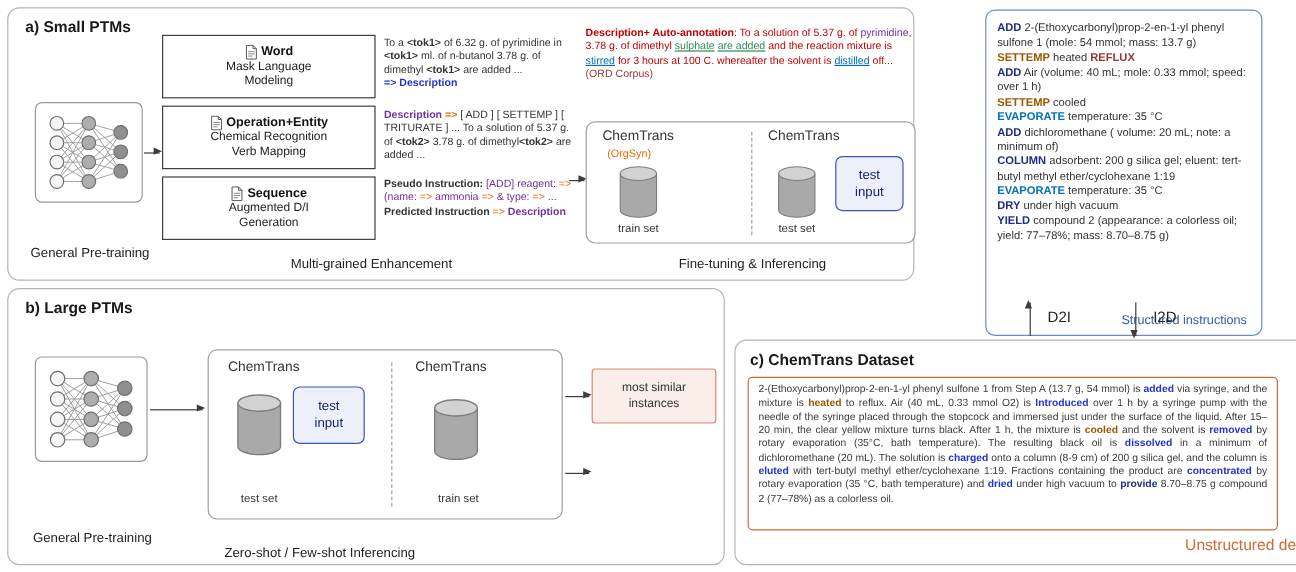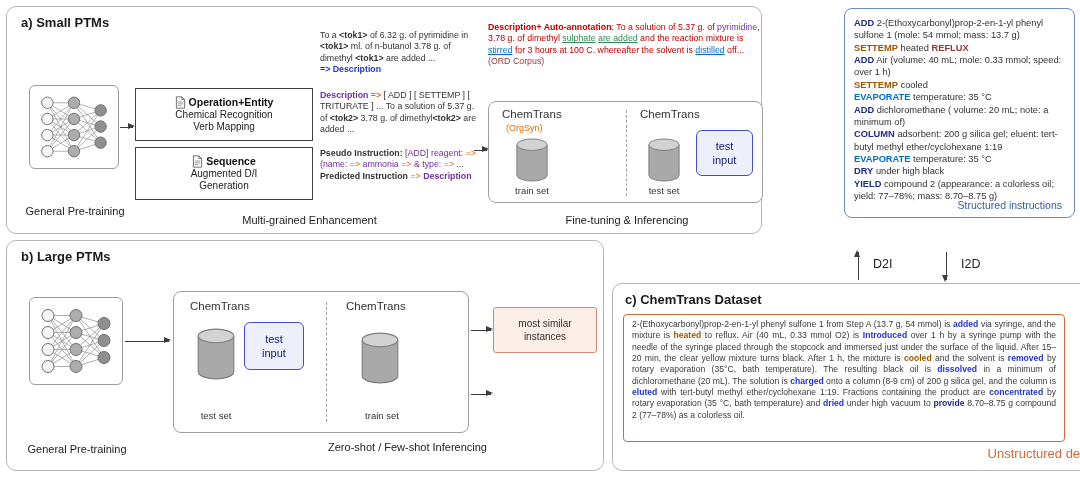--- a/index.html
+++ b/index.html
@@ -63,20 +63,34 @@
               <circle cx="68" cy="16" r="6" fill="#8f8f8f"></circle>
               <circle cx="68" cy="33" r="6" fill="#8f8f8f"></circle>
               <circle cx="68" cy="50" r="6" fill="#8f8f8f"></circle>
             </g>
           </svg></span>
     </div>
     <div class="lbl" style="left:0px;top:198px;width:136px;text-align:center">General Pre-training</div>
 
     <div class="arr-r" style="left:113px;top:120px;width:13px"></div>
 
+    <div class="ebox" style="left:128px;top:22px;width:178px;height:53px">
+      <div class="ebox-title">
+        <span class="doc-ic">
+            <svg viewBox="0 0 12 14" width="11" height="13">
+              <path d="M1.5 0.8 h6 l3 3 v9.4 h-9 z" fill="#ffffff" stroke="#555555" stroke-width="0.9"></path>
+              <path d="M7.5 0.8 v3 h3" fill="none" stroke="#555555" stroke-width="0.9"></path>
+              <path d="M3 6.5 h6 M3 8.5 h6 M3 10.5 h4" stroke="#777777" stroke-width="0.8"></path>
+            </svg>
+          </span>
+        <span>Word</span>
+      </div>
+      <div class="ebox-lines">Mask Language
+Modeling</div>
+    </div>
     <div class="ebox" style="left:128px;top:81px;width:178px;height:53px">
       <div class="ebox-title">
         <span class="doc-ic">
             <svg viewBox="0 0 12 14" width="11" height="13">
               <path d="M1.5 0.8 h6 l3 3 v9.4 h-9 z" fill="#ffffff" stroke="#555555" stroke-width="0.9"></path>
               <path d="M7.5 0.8 v3 h3" fill="none" stroke="#555555" stroke-width="0.9"></path>
               <path d="M3 6.5 h6 M3 8.5 h6 M3 10.5 h4" stroke="#777777" stroke-width="0.8"></path>
             </svg>
           </span>
         <span>Operation+Entity</span>
@@ -182,39 +196,39 @@
         </div>
       <div class="set-lbl" style="left:180px;top:118px;width:56px">train set</div>
     </div>
 
     <div class="arr-r" style="left:464px;top:89px;width:20px"></div>
     <div class="arr-r" style="left:464px;top:153px;width:20px"></div>
 
     <div class="outbox" style="left:486px;top:66px;width:104px;height:46px">most similar
 instances</div>
 
-    <div class="lbl" style="left:180px;top:200px;width:300px;text-align:right">Zero-shot / Few-shot Inferencing</div>
+    <div class="lbl" style="left:180px;top:214px;width:300px;text-align:left">Zero-shot / Few-shot Inferencing</div>
   </div>
 
   <div class="panel" style="left:612px;top:283px;width:540px;height:188px">
     <div class="ptitle" style="left:12px;top:8px">c) ChemTrans Dataset</div>
     <div class="unstr" style="left:10px;top:30px;width:442px;height:128px"><span>2-(Ethoxycarbonyl)prop-2-en-1-yl phenyl sulfone 1 from Step A (13.7 g, 54 mmol) is </span><span class="b blue">added</span><span> via syringe, and the mixture is </span><span class="b brown">heated</span><span> to reflux. Air (40 mL, 0.33 mmol O2) is </span><span class="b blue">Introduced</span><span> over 1 h by a syringe pump with the needle of the syringe placed through the stopcock and immersed just under the surface of the liquid. After 15–20 min, the clear yellow mixture turns black. After 1 h, the mixture is </span><span class="b brown">cooled</span><span> and the solvent is </span><span class="b blue">removed</span><span> by rotary evaporation (35°C, bath temperature). The resulting black oil is </span><span class="b blue">dissolved</span><span> in a minimum of dichloromethane (20 mL). The solution is </span><span class="b blue">charged</span><span> onto a column (8-9 cm) of 200 g silica gel, and the column is </span><span class="b blue">eluted</span><span> with tert-butyl methyl ether/cyclohexane 1:19. Fractions containing the product are </span><span class="b blue">concentrated</span><span> by rotary evaporation (35 °C, bath temperature) and </span><span class="b blue">dried</span><span> under high vacuum to </span><span class="b navy">provide</span><span> 8.70–8.75 g compound 2 (77–78%) as a colorless oil.</span></div>
     <div class="unstr-lbl" style="right:16px;top:162px">Unstructured descriptions</div>
   </div>
 
-  <div class="spanel" style="left:844px;top:8px;width:231px;height:210px">
+  <div class="spanel" style="left:821px;top:8px;width:231px;height:272px">
     <div class="rich slines" style="left:9px;top:8px;width:214px"><span class="b navy">ADD</span><span> 2-(Ethoxycarbonyl)prop-2-en-1-yl phenyl sulfone 1 (mole: 54 mmol; mass: 13.7 g)
 </span><span class="b brown">SETTEMP</span><span> heated </span><span class="b maroon">REFLUX</span><span>
 </span><span class="b navy">ADD</span><span> Air (volume: 40 mL; mole: 0.33 mmol; speed: over 1 h)
 </span><span class="b brown">SETTEMP</span><span> cooled
 </span><span class="b sky">EVAPORATE</span><span> temperature: 35 °C
 </span><span class="b navy">ADD</span><span> dichloromethane ( volume: 20 mL; note: a minimum of)
 </span><span class="b navy">COLUMN</span><span> adsorbent: 200 g silica gel; eluent: tert-butyl methyl ether/cyclohexane 1:19
 </span><span class="b sky">EVAPORATE</span><span> temperature: 35 °C
-</span><span class="b navy">DRY</span><span> under high black
+</span><span class="b navy">DRY</span><span> under high vacuum
 </span><span class="b navy">YIELD</span><span> compound 2 (appearance: a colorless oil; yield: 77–78%; mass: 8.70–8.75 g)</span></div>
     <div class="str-lbl" style="right:12px;bottom:6px">Structured instructions</div>
   </div>
 
   <div class="arr-up" style="left:858px;top:252px;height:28px"></div>
   <div class="dlabel" style="left:873px;top:257px">D2I</div>
   <div class="arr-down" style="left:946px;top:252px;height:28px"></div>
   <div class="dlabel" style="left:961px;top:257px">I2D</div>
 
 </div>

